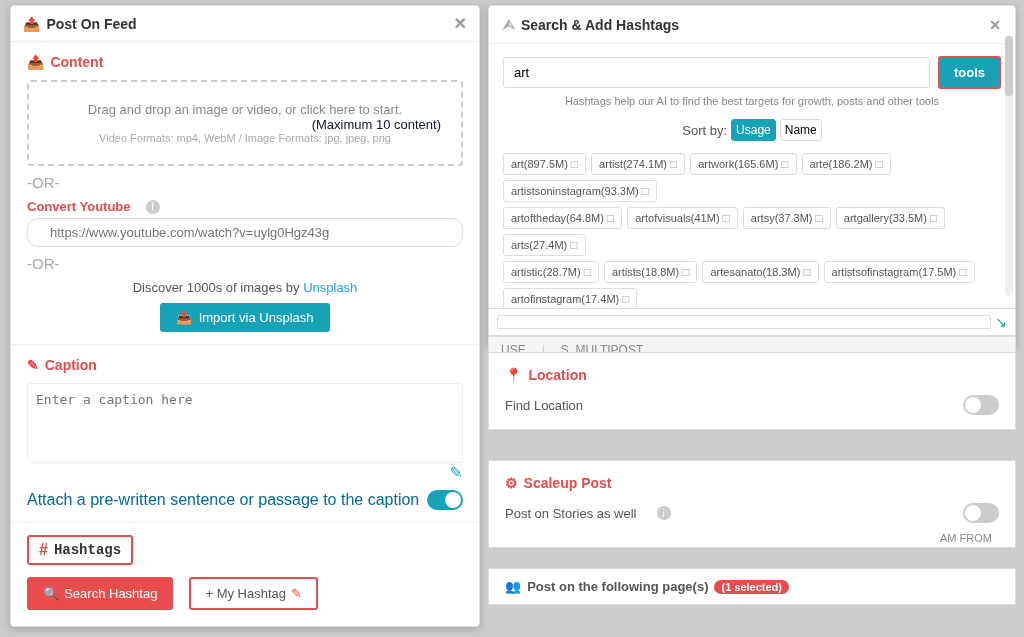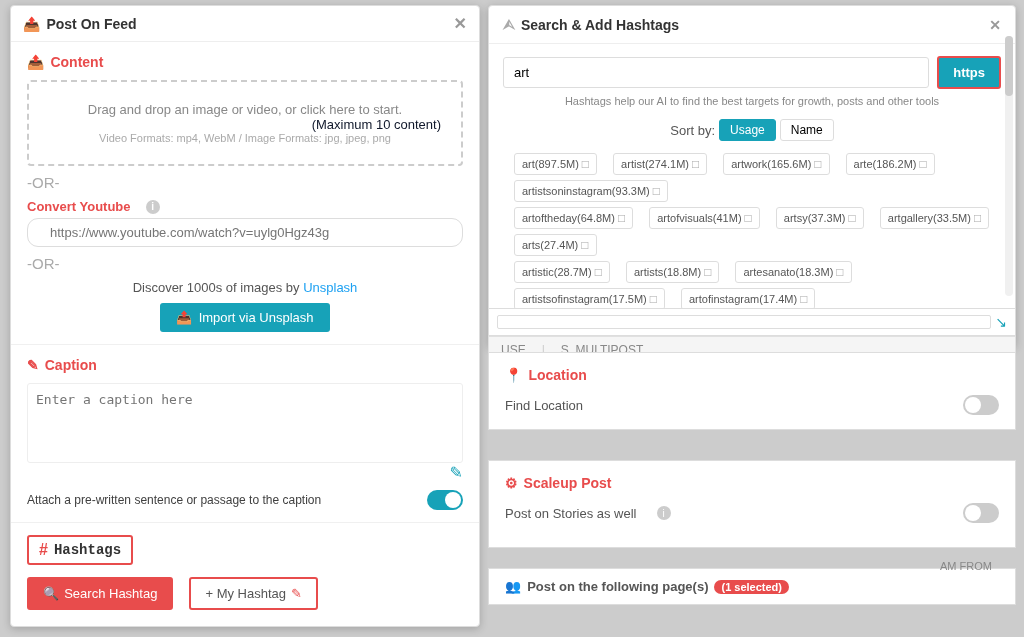--- a/index.html
+++ b/index.html
@@ -49,21 +49,21 @@
     }
 
     
     .caption-textarea {
       width: 100%; border: 1px solid #eee; border-radius: 3px;
       padding: 8px; font-size: 13px; color: #aaa; resize: none;
       height: 80px; outline: none;
     }
     .caption-attach {
       display: flex; align-items: center; justify-content: space-between;
-      font-size: 12px; color: #404040; margin-top: 8px;
+      font-size: 16px; color: #0369a1; margin-top: 8px;
     }
     .toggle {
       width: 36px; height: 20px; background: #ccc; border-radius: 10px;
       position: relative; cursor: pointer;
     }
     .toggle.on { background: #17a2b8; }
     .toggle-dot {
       position: absolute; top: 2px; width: 16px; height: 16px;
       background: #fff; border-radius: 50%; transition: left 0.2s;
     }
@@ -115,33 +115,33 @@
     .search-btn {
       background: #17a2b8; color: #fff; border: 2px solid #e84c4c;
       border-radius: 3px; padding: 7px 14px; font-size: 13px; cursor: pointer;
       font-weight: bold;
     }
     .search-hint { font-size: 11px; color: #888; text-align: center; padding: 2px 14px 8px; }
 
     
     .sort-row { display: flex; align-items: center; justify-content: center; gap: 4px; padding: 4px 14px 8px; font-size: 13px; color: #555; }
     .sort-btn {
-      border: 1px solid #ddd; border-radius: 3px; padding: 3px 10px;
+      border: 1px solid #ddd; border-radius: 3px; padding: 3px 4px;
       font-size: 12px; cursor: pointer; background: #fff;
     }
     .sort-btn.active { background: #17a2b8; color: #fff; border-color: #17a2b8; }
 
     
     .hashtags-container { padding: 4px 14px; max-height: 170px; overflow-y: auto; }
     .hashtag-row { display: flex; flex-wrap: wrap; gap: 5px; margin-bottom: 5px; }
     .hashtag-chip {
       display: flex; align-items: center; gap: 3px;
       border: 1px solid #ddd; border-radius: 3px;
       padding: 3px 7px; font-size: 11px; color: #555; cursor: pointer;
-      background: #fff; white-space: nowrap; margin-left: 11px;
+      background: #fff; white-space: nowrap;
     }
     .chip-add { color: #aaa; font-size: 12px; cursor: pointer; }
 
     
     .hashtag-footer {
       display: flex; align-items: center; justify-content: space-between;
       padding: 6px 14px;
       font-size: 11px; color: #17a2b8;
       border-top: 1px solid #f0f0f0;
     }
@@ -282,21 +282,21 @@
   <div class="right-panel-header">
     <div class="right-panel-header-left">
       <span style="color:#aaa;">⮙</span>
       <span>Search &amp; Add Hashtags</span>
     </div>
     <span style="cursor:pointer;color:#999;">✕</span>
   </div>
 
   <div class="search-bar">
     <input class="search-input" type="text" value="art" style="">
-    <button class="search-btn">https</button>
+    <button class="search-btn">tools</button>
   </div>
   <div class="search-hint">Hashtags help our AI to find the best targets for growth, posts and other tools</div>
 
   <div class="sort-row">
     <span>Sort by:</span>
     <button class="sort-btn active">Usage</button>
     <button class="sort-btn">Name</button>
   </div>
 
   <div class="hashtags-container">
@@ -427,13 +427,13 @@
 </div>
 
 <div class="pages-section">
   <div class="pages-title">
     <span>👥</span>
     <span>Post on the following page(s)</span>
     <span class="pages-badge">(1 selected)</span>
   </div>
 </div>
 
-<div style="position:absolute;left:940px;top:560px;font-size:11px;color:#888;">AM FROM</div>
+<div style="position:absolute;left:940px;top:532px;font-size:11px;color:#888;">AM FROM</div>
 
 </body></html>

